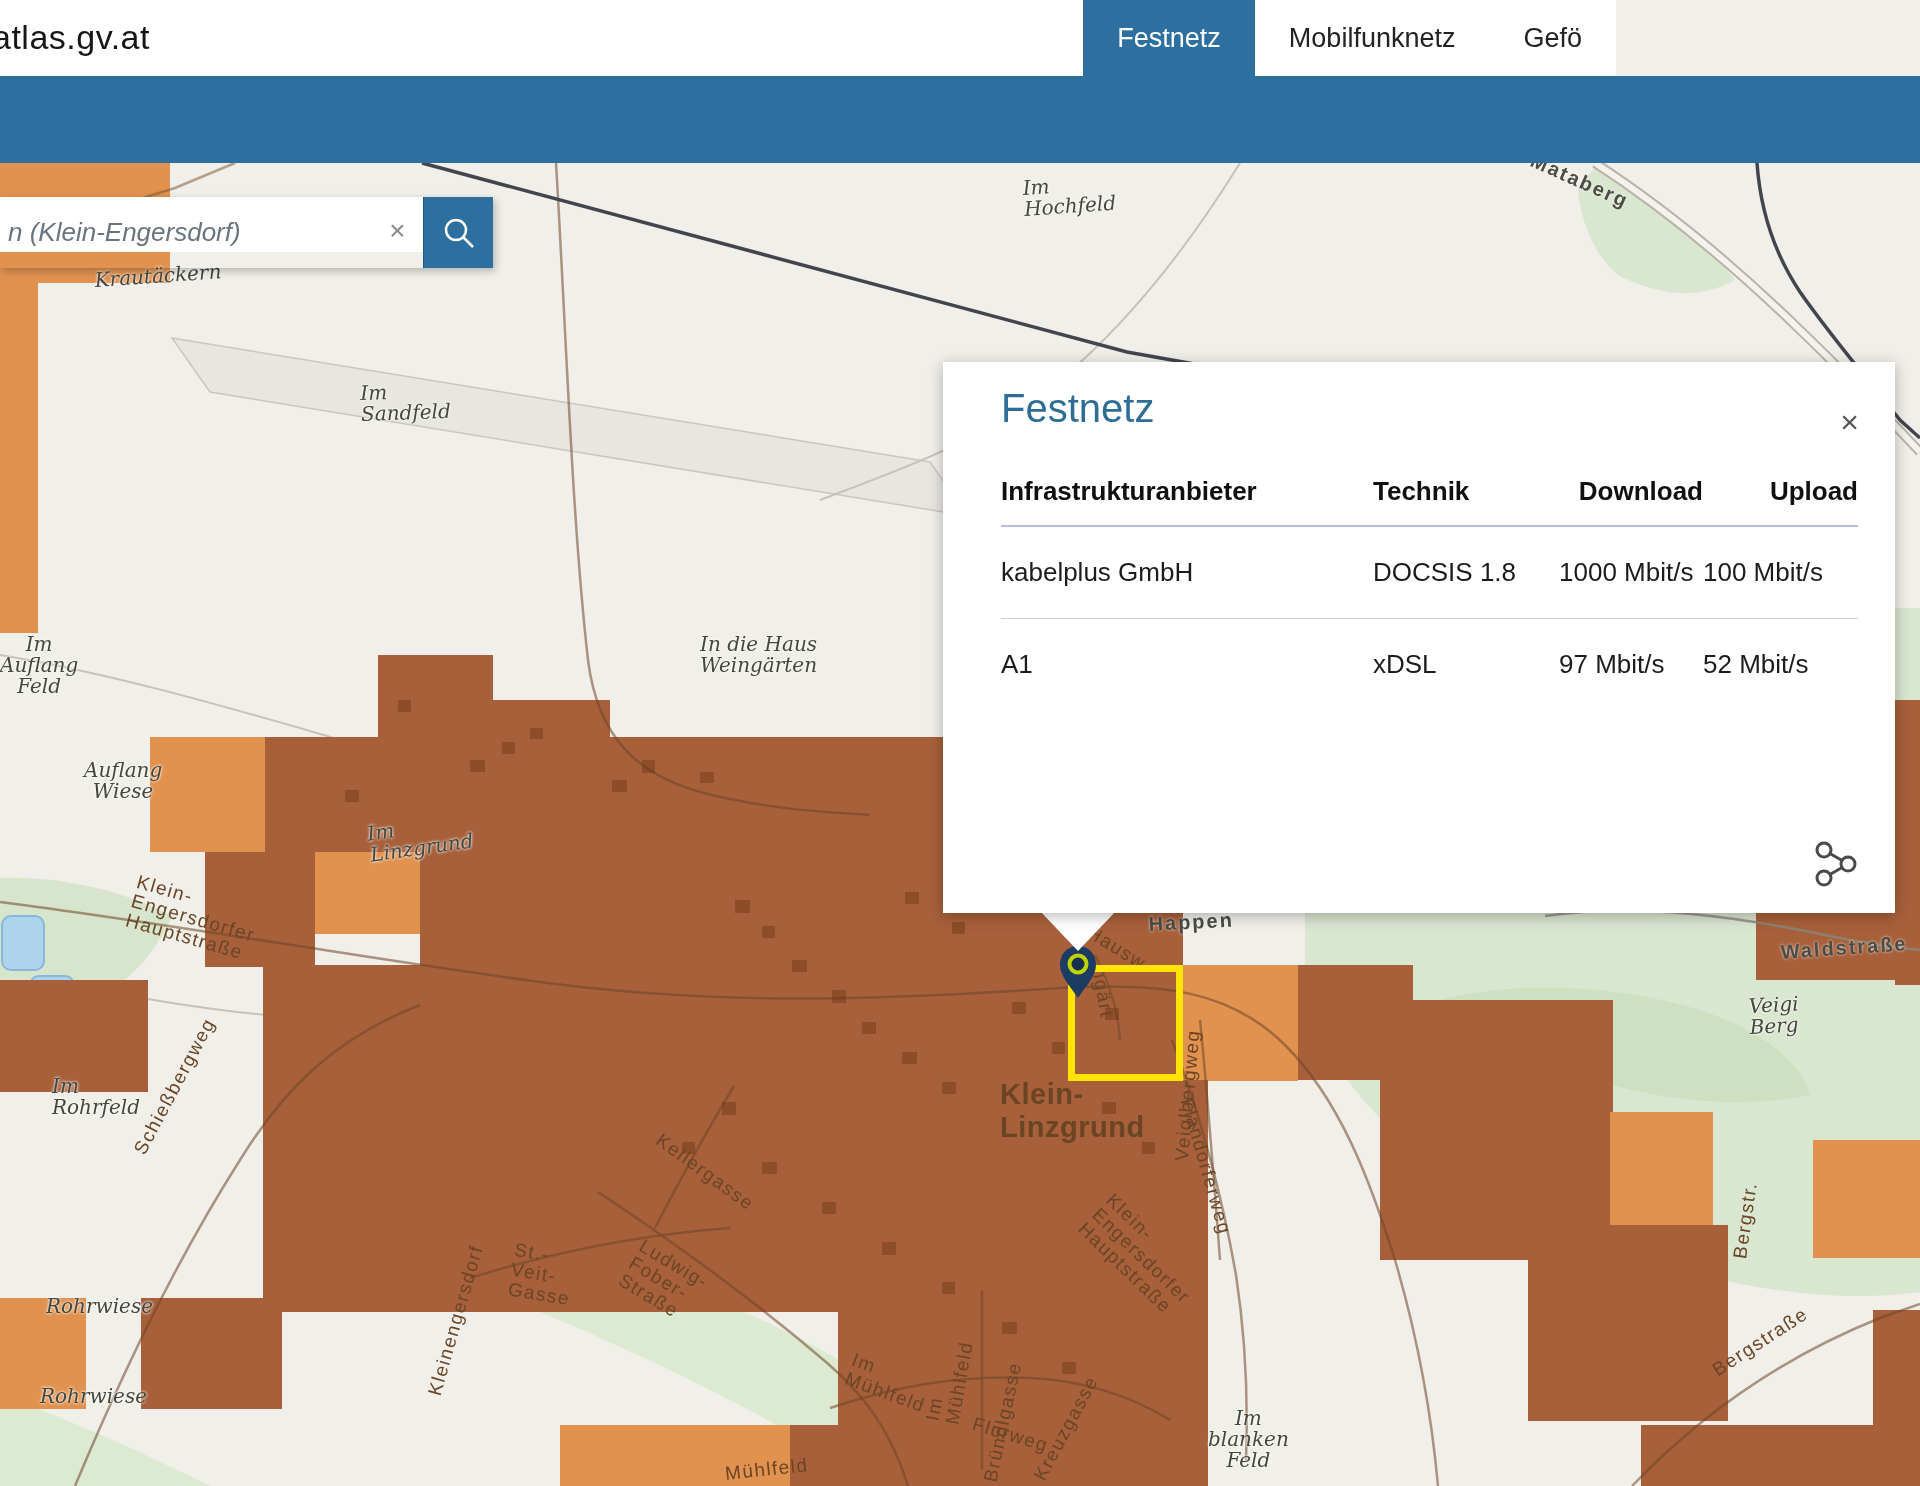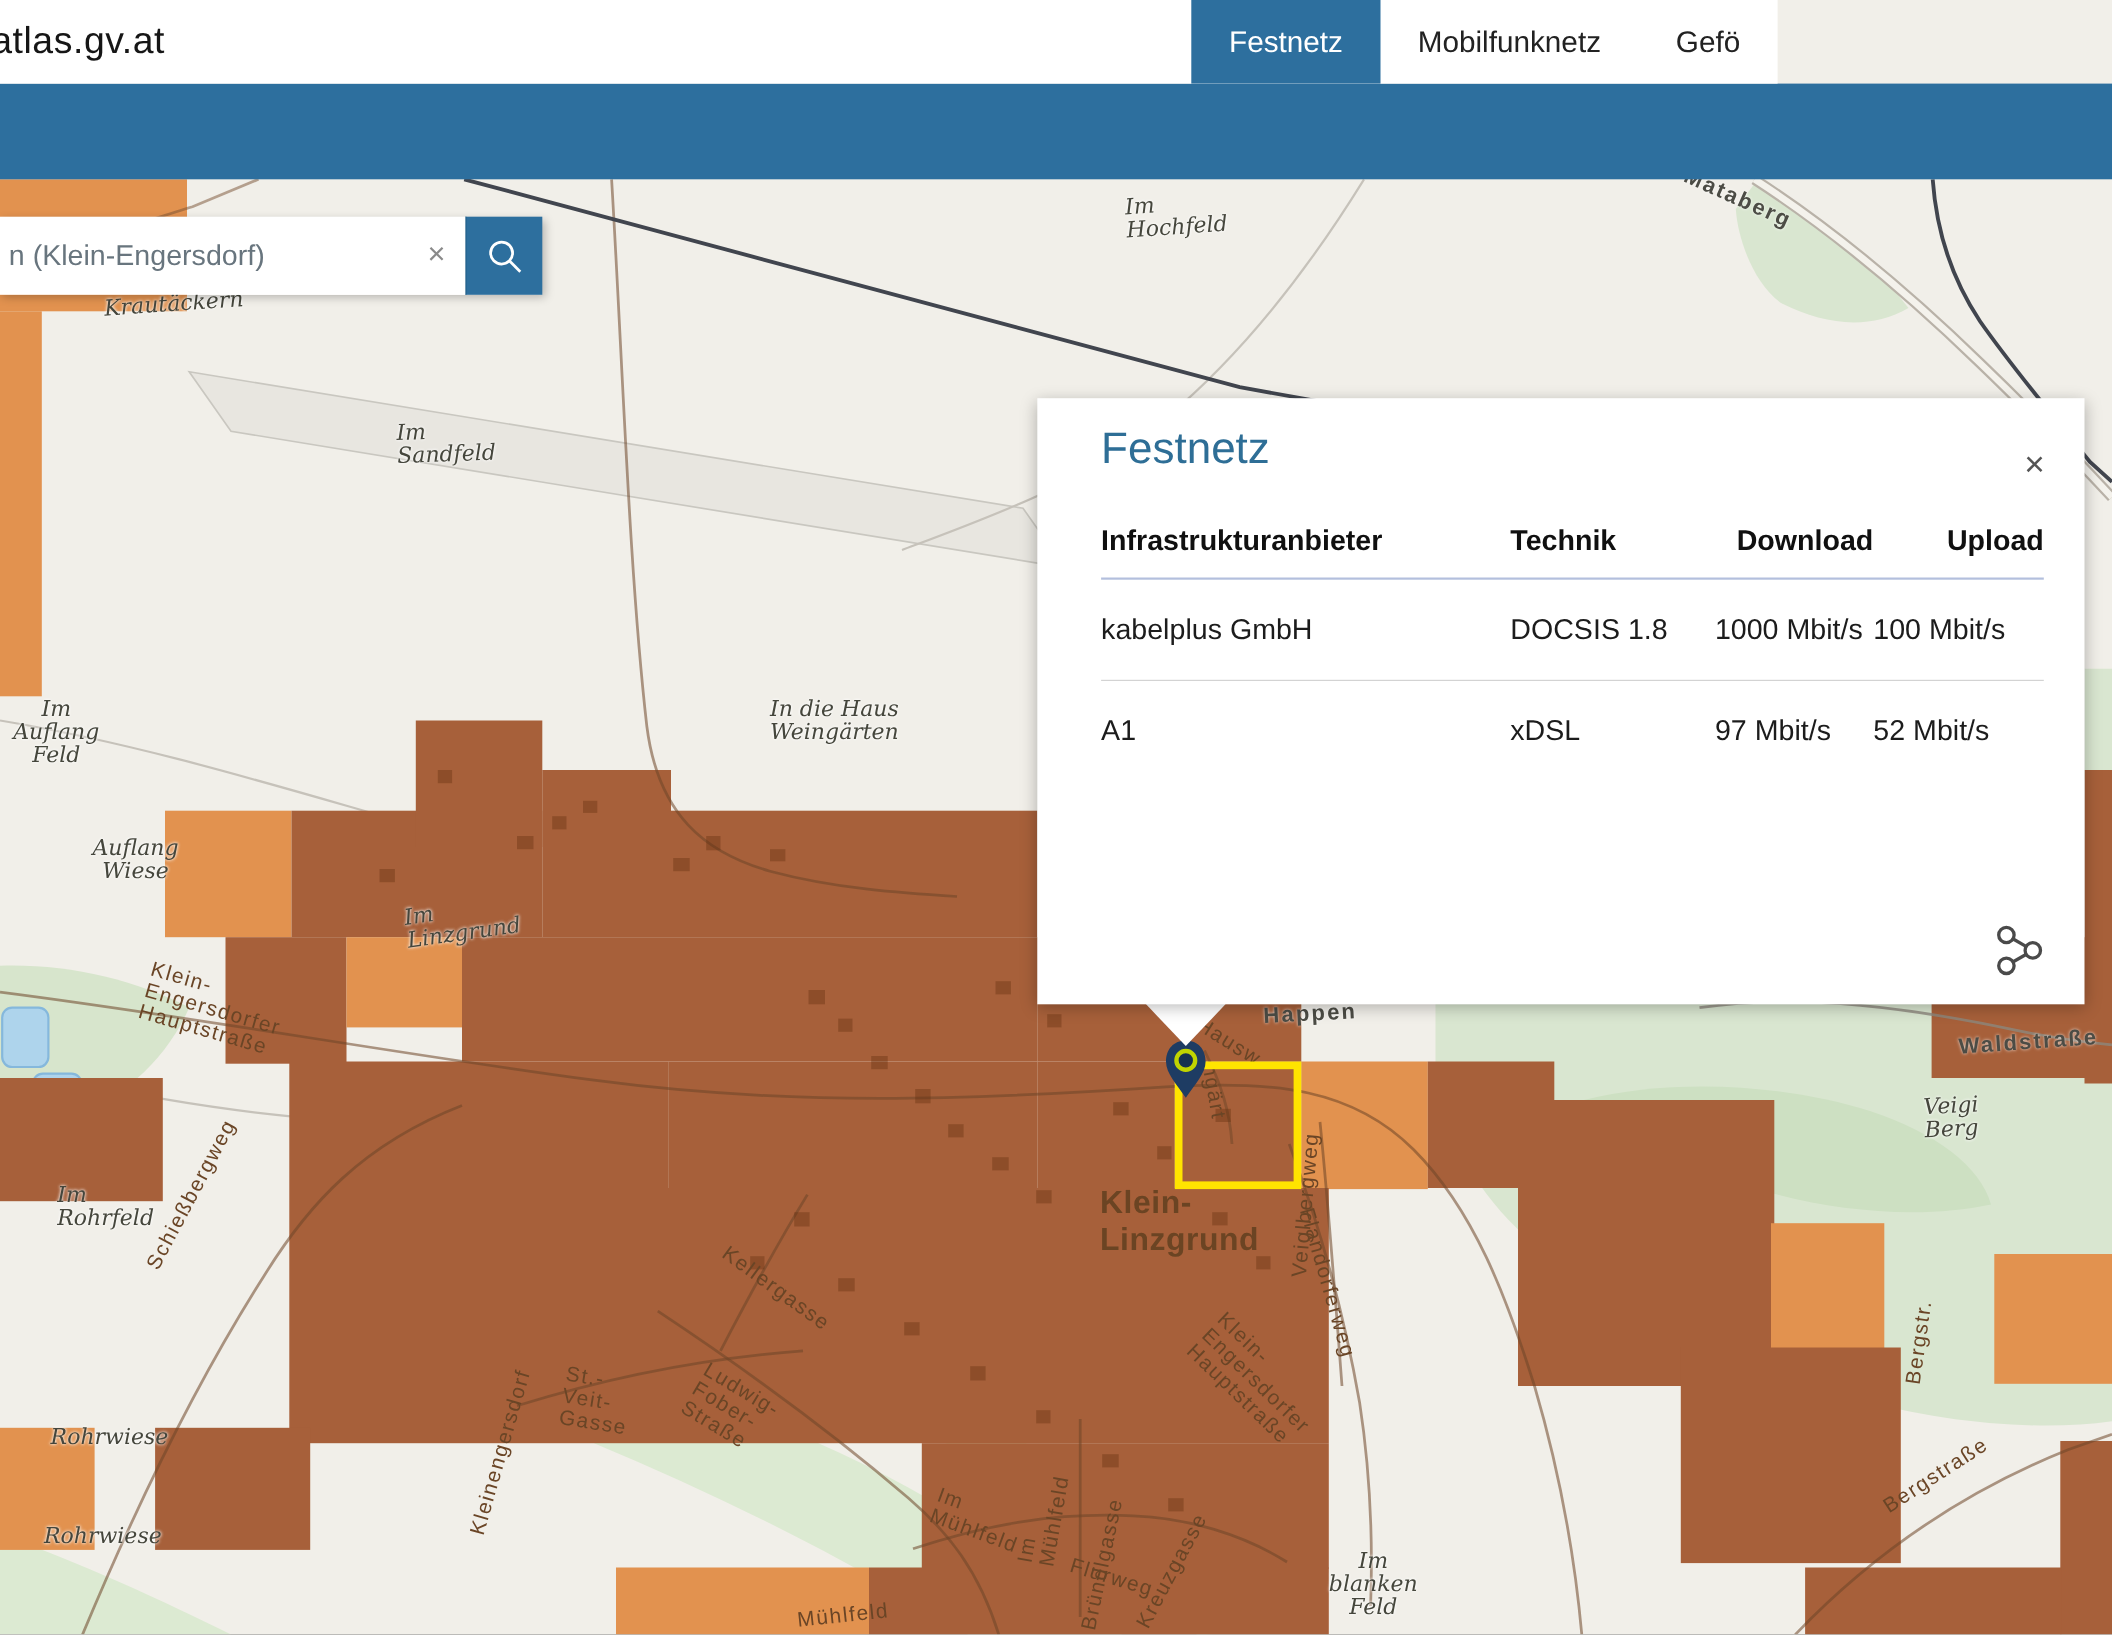--- a/index.html
+++ b/index.html
@@ -47,21 +47,21 @@
   #banner{position:absolute;left:0;top:76px;width:1920px;height:87px;
           background:var(--blue,#2d6f9e);z-index:10;}
   #appbar{position:absolute;left:0;top:0;width:1616px;height:76px;background:#fff;z-index:11;}
   #brand{position:absolute;left:-8px;top:18px;font-size:34px;color:#161616;font-weight:500;letter-spacing:.5px;}
   #tabs{position:absolute;right:0;top:0;height:76px;display:flex;align-items:stretch;}
   .tab{display:flex;align-items:center;padding:0 34px;font-size:27px;color:#222;cursor:pointer;white-space:nowrap;}
   .tab.active{background:var(--blue,#2d6f9e);color:#fff;}
   
   #search{position:absolute;left:0;top:197px;z-index:12;display:flex;
           box-shadow:2px 3px 8px rgba(0,0,0,.25);}
-  #search-input{width:423px;height:71px;background:#fff;position:relative;overflow:hidden;}
+  #search-input{width:423px;height:55px;background:#fff;position:relative;overflow:hidden;font-style:italic;}
   #search-text{position:absolute;left:8px;top:20px;font-size:26px;color:#68757e;white-space:nowrap;}
   #search-clear{position:absolute;right:18px;top:18px;font-size:28px;color:#8a8a8a;cursor:pointer;}
   #search-btn{width:69px;height:71px;background:var(--blue,#2d6f9e);cursor:pointer;
               display:flex;align-items:center;justify-content:center;border-left:1px solid #1d5a82;}
 </style>
 </head>
 <body>
 
 <div id="stage">
 
@@ -193,21 +193,21 @@
     </g>
   </svg>
 
   <div id="labels">
       <div class="lbl f" style="left: 1022px; top: 178px; transform: rotate(-4deg);">Im Hochfeld</div>
       <div class="lbl p" style="left: 1536px; top: 150px; transform: rotate(24deg);">Mataberg</div>
       <div class="lbl f" style="left: 94px; top: 270px; transform: rotate(-4deg);">Krautäckern</div>
       <div class="lbl f" style="left: 360px; top: 383px; transform: rotate(-2deg);">Im Sandfeld</div>
       <div class="lbl f ctr" style="left: 700px; top: 634px; transform: rotate(0deg);">In die Haus
 Weingärten</div>
-      <div class="lbl f ctr" style="left: 0px; top: 634px; transform: rotate(0deg); margin-left: 12px;">Im Auflang
+      <div class="lbl f ctr" style="left: 0px; top: 634px; transform: rotate(0deg);">Im Auflang
 Feld</div>
       <div class="lbl f ctr" style="left: 84px; top: 760px; transform: rotate(0deg);">Auflang
 Wiese</div>
       <div class="lbl f" style="left: 366px; top: 824px; transform: rotate(-8deg);">Im Linzgrund</div>
       <div class="lbl s" style="left: 140px; top: 872px; transform: rotate(16deg);">Klein-Engersdorfer Hauptstraße</div>
       <div class="lbl f" style="left: 26px; top: 1076px; transform: rotate(0deg); margin-left: 26px;">Im Rohrfeld</div>
       <div class="lbl s up" style="left: 148px; top: 1138px; transform: rotate(-62deg);">Schießbergweg</div>
       <div class="lbl f" style="left: 46px; top: 1296px; transform: rotate(0deg);">Rohrwiese</div>
       <div class="lbl f" style="left: 40px; top: 1386px; transform: rotate(0deg);">Rohrwiese</div>
       <div class="lbl s up" style="left: 444px; top: 1378px; transform: rotate(-74deg);">Kleinengersdorf</div>

